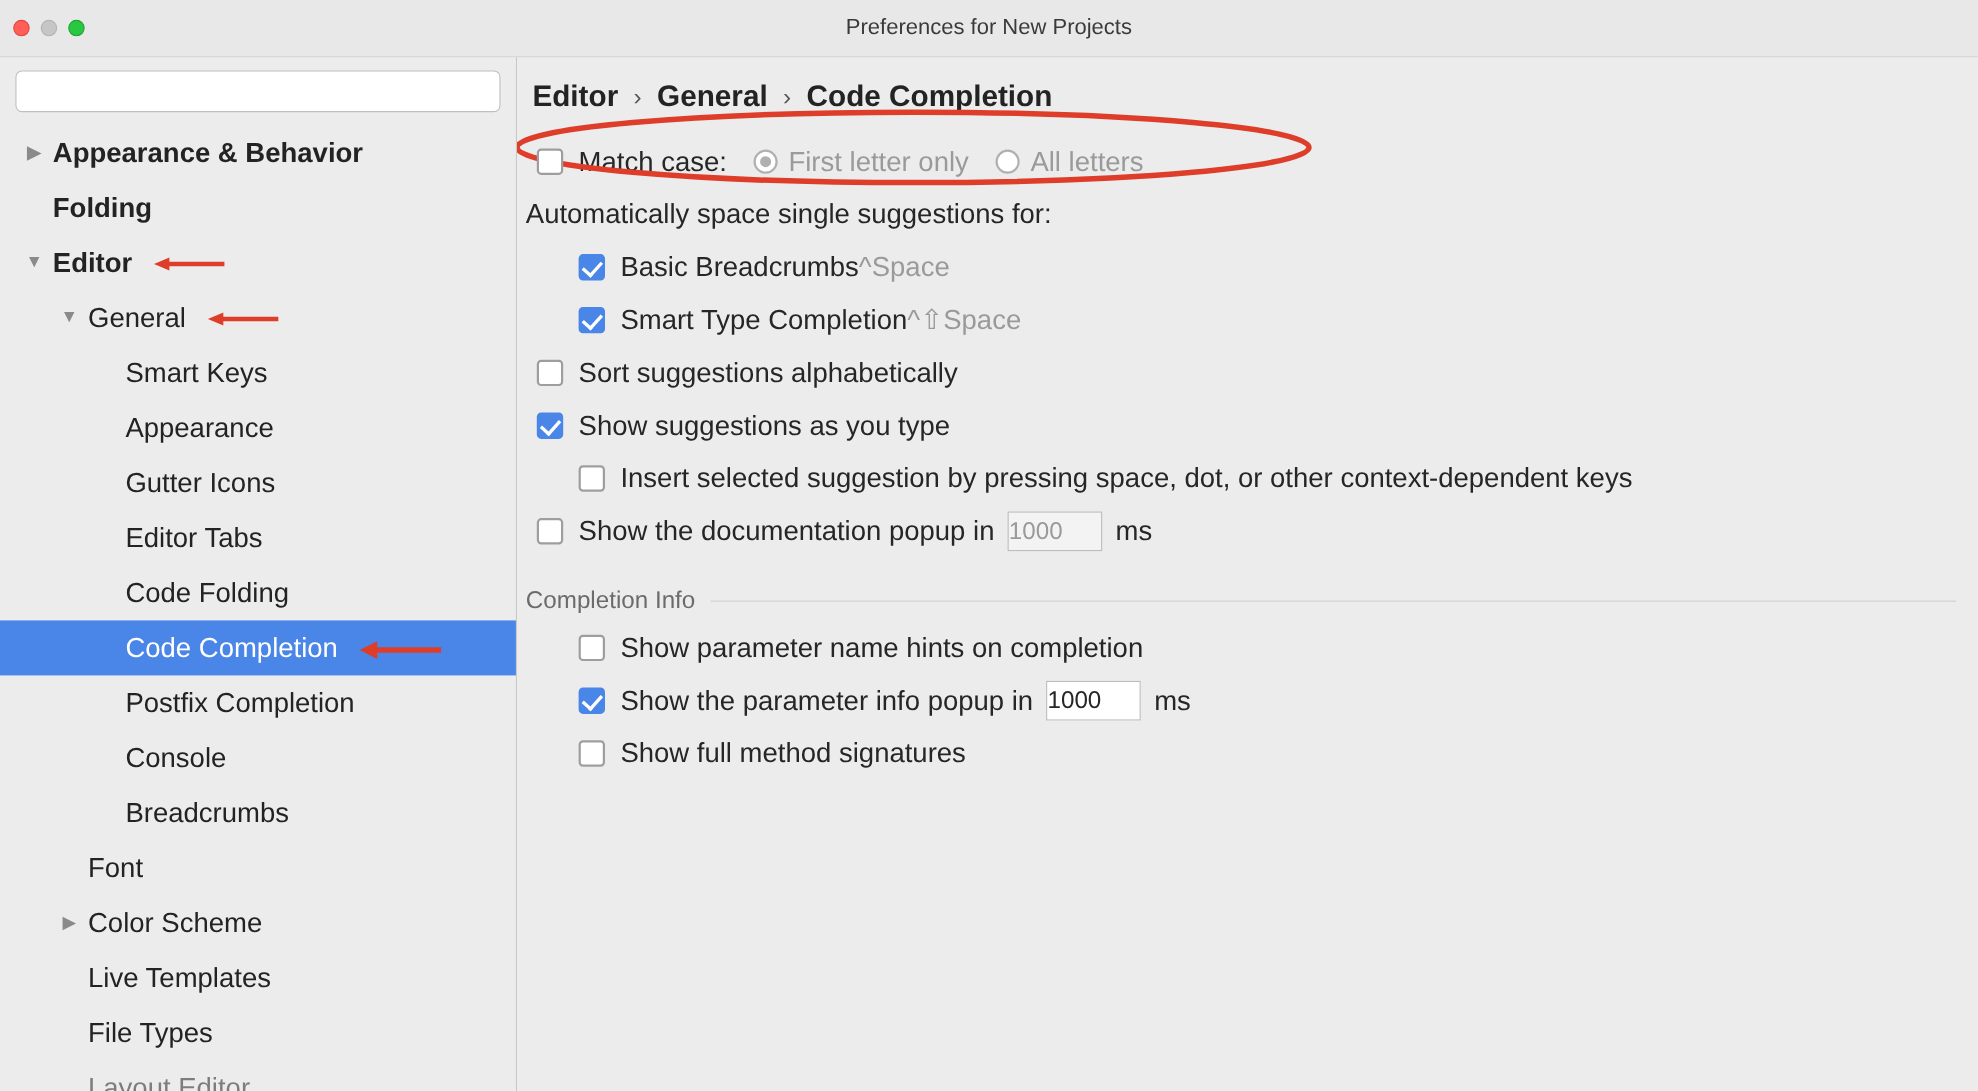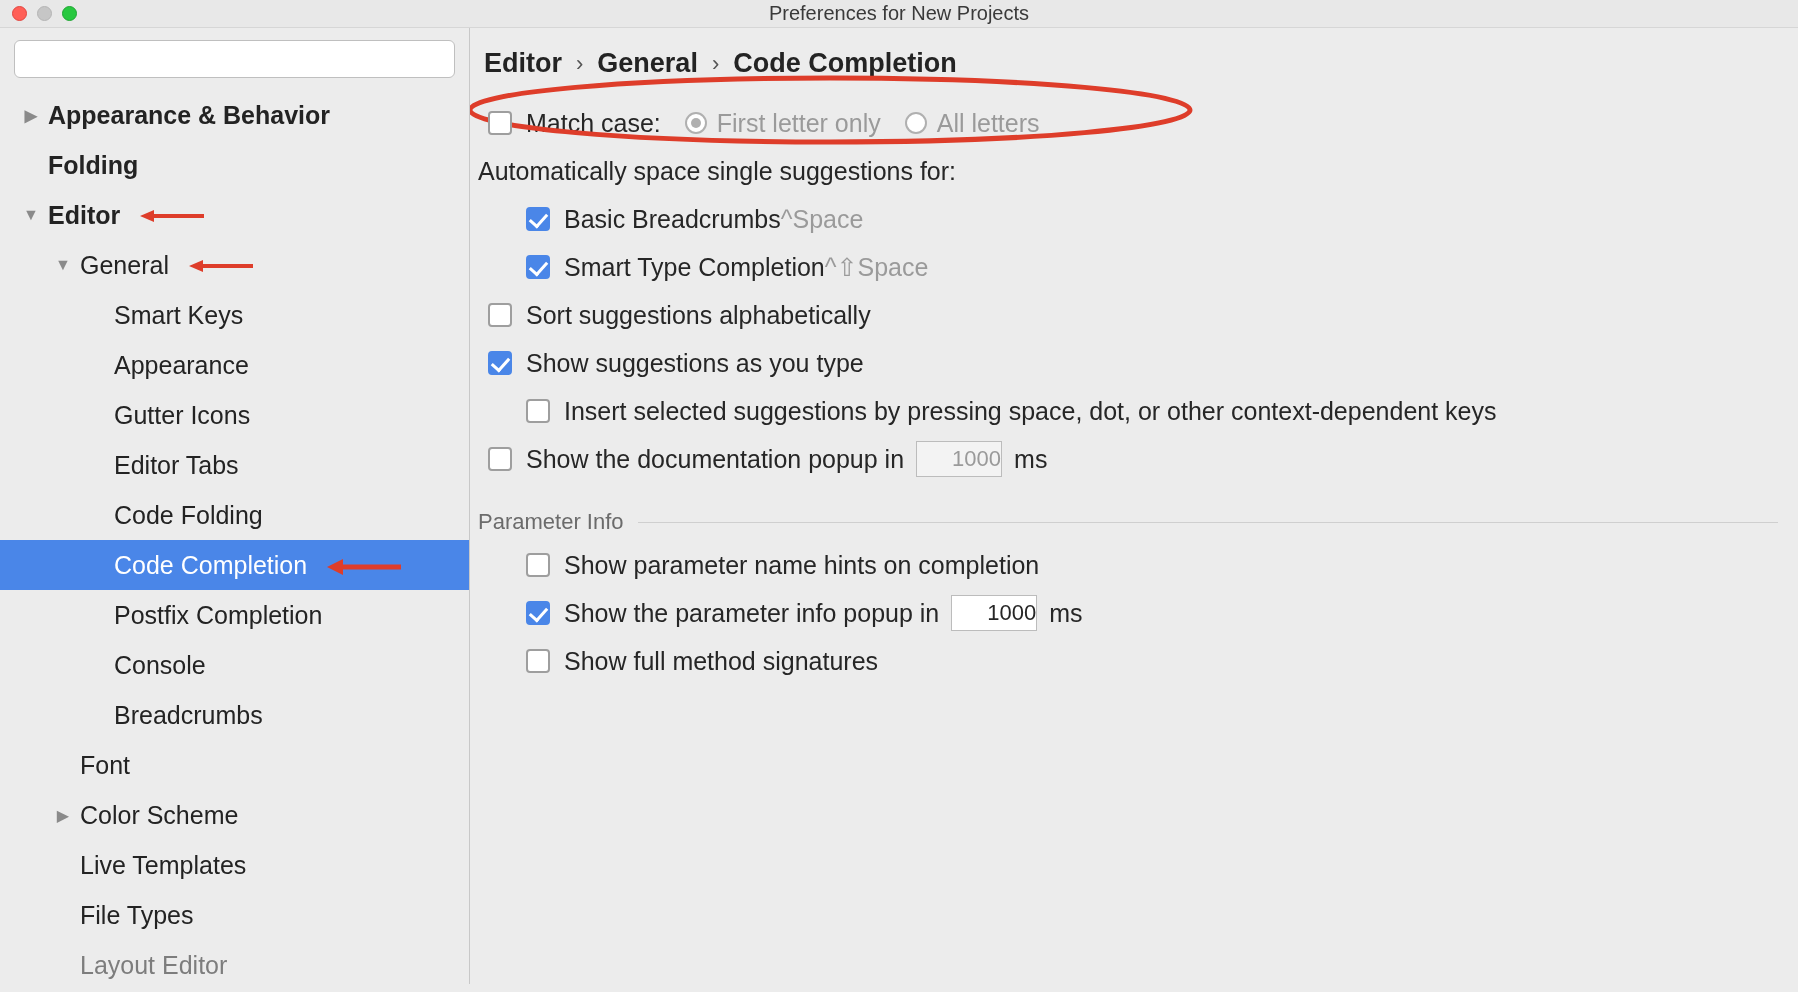--- a/index.html
+++ b/index.html
@@ -4,21 +4,21 @@
 <style>
   * { box-sizing: border-box; margin: 0; padding: 0; }
   html, body {
     width: 1798px; height: 992px;
     font-family: -apple-system, "Helvetica Neue", Arial, sans-serif;
     background: #ececec;
     color: #262626;
     overflow: hidden;
   }
   .titlebar {
-    height: 28px;
+    height: 52px;
     display: flex;
     align-items: center;
     padding: 0 12px;
     background: #e8e8e8;
     border-bottom: 1px solid #d6d6d6;
     position: relative;
   }
   .traffic-lights { display: flex; gap: 10px; }
   .tl { width: 15px; height: 15px; border-radius: 50%; }
   .tl.close    { background: #ff5f57; border: 1px solid #e24640; }
@@ -151,21 +151,21 @@
     border-radius: 50%;
     background: #b0b0b0;
   }
   .muted { color: #9a9a9a; }
   .shortcut { color: #9a9a9a; }
   .numbox {
     width: 86px; height: 36px;
     border: 1px solid #bcbcbc;
     background: #fff;
     font-size: 22px;
-    text-align: right;
+    text-align: left;
     margin: 0 12px;
     color: #262626;
   }
   .numbox.disabled { color: #9a9a9a; background: #f3f3f3; }
   .section-label {
     font-size: 22px; color: #6b6b6b;
     padding: 26px 0 6px 0;
     display: flex; align-items: center;
   }
   .section-label .line {
@@ -339,31 +339,31 @@
       <div class="row">
         <span class="checkbox"></span>
         <span>Sort suggestions alphabetically</span>
       </div>
       <div class="row">
         <span class="checkbox checked"></span>
         <span>Show suggestions as you type</span>
       </div>
       <div class="row sub2">
         <span class="checkbox"></span>
-        <span>Insert selected suggestions by pressing space, dot, or other context-dependent keys</span>
+        <span>Insert selected suggestion by pressing space, dot, or other context-dependent keys</span>
       </div>
       <div class="row">
         <span class="checkbox"></span>
         <span>Show the documentation popup in</span>
         <input class="numbox disabled" value="1000" style="">
         <span>ms</span>
       </div>
 
       <div class="section-label">
-        <span>Parameter Info</span>
+        <span>Completion Info</span>
           <span class="line"></span>
       </div>
 
       <div class="row sub">
         <span class="checkbox"></span>
         <span>Show parameter name hints on completion</span>
       </div>
       <div class="row sub">
         <span class="checkbox checked"></span>
         <span>Show the parameter info popup in</span>

